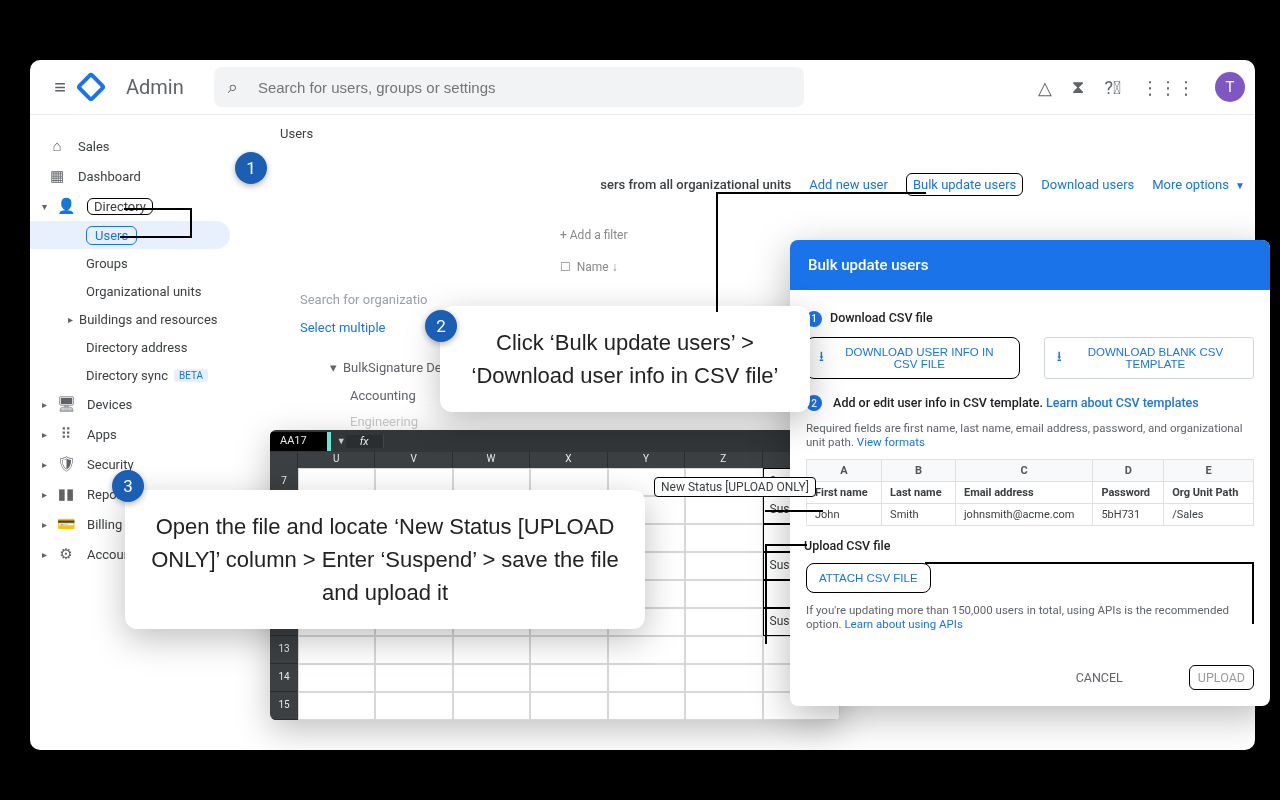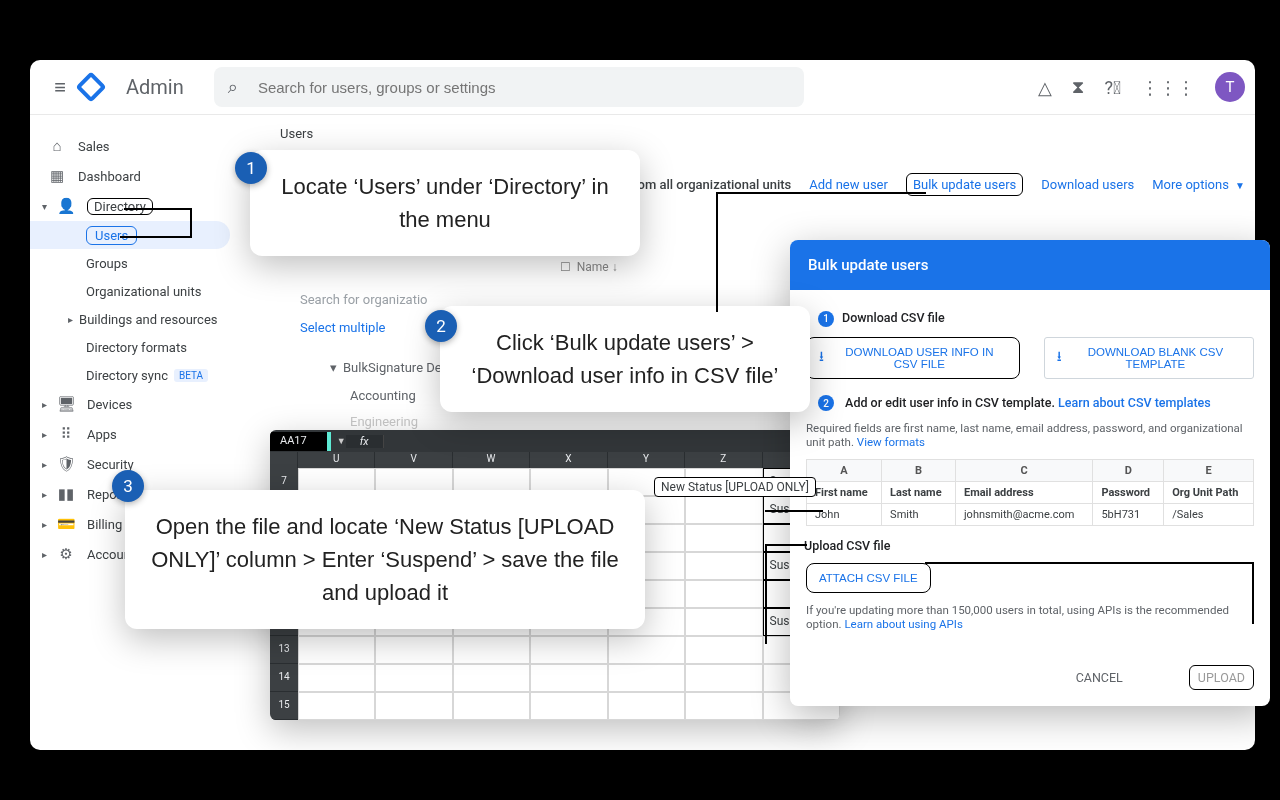--- a/index.html
+++ b/index.html
@@ -126,21 +126,21 @@
     box-shadow: 0 10px 38px rgba(0,0,0,0.28);
     overflow:hidden;
     font-size:12.5px;
   }
   .modal-hdr { background:#1a73e8; color:#fff; height:50px; display:flex; align-items:center; padding:0 18px; font-size:15px; font-weight:500; }
   .modal-body { padding:14px 16px; }
   .stepnum {
     display:inline-flex; width:16px; height:16px; border-radius:50%; background:#1a73e8; color:#fff;
     align-items:center; justify-content:center; font-size:10px; margin-right:8px;
   }
-  .step-title { font-weight:500; color:#202124; margin:6px 0 10px 12px; }
+  .step-title { font-weight:500; color:#202124; margin:6px 0 10px 0; }
   .btn-outline {
     display:inline-flex; align-items:center; gap:8px;
     border:1px solid #cfd6dc; color:#1a73e8; font-size:11.5px; font-weight:500;
     padding:8px 12px; border-radius:3px; background:#fff; cursor:pointer;
   }
   .btn-outline.boxed { border:1.6px solid #000; border-radius:8px; }
   .dl-icon { font-size:14px; }
   .small-txt { color:#5f6368; font-size:11.5px; margin:5px 0 10px 0; }
   .small-txt a, .linkb { color:#1a73e8; }
   .mini-table { width:100%; border-collapse:collapse; font-size:11px; margin-bottom:12px; }
@@ -194,21 +194,21 @@
     </div>
     <div class="side-sub active">
       <span class="users-box">Users</span>
     </div>
     <div class="side-sub">Groups</div>
     <div class="side-sub">Organizational units</div>
     <div class="side-sub">
       <span class="caret" style="margin-left:-18px;margin-right:6px;">▸</span>
       <span>Buildings and resources</span>
     </div>
-    <div class="side-sub">Directory formats</div>
+    <div class="side-sub">Directory address</div>
     <div class="side-sub">
       <span>Directory sync</span>
       <span class="beta">BETA</span>
     </div>
     <div class="side-item">
       <span class="caret">▸</span>
       <span class="side-icon">🖥</span>
       <span>Devices</span>
     </div>
     <div class="side-item">
@@ -427,21 +427,20 @@
         <span>If you're updating more than 150,000 users in total, using APIs is the recommended option.</span>
         <span class="linkb">Learn about using APIs</span>
       </div>
     </div>
     <div class="modal-foot">
       <span class="cancel-btn">CANCEL</span>
       <span class="upload-box">UPLOAD</span>
     </div>
   </div>
 
-  <div class="callout" style="left:220px; top:90px; width:390px;">Locate ‘Users’ under ‘Directory’ in the menu</div>
   <div class="badge" style="left:205px; top:92px;">1</div>
 
   <div class="callout" style="left:410px; top:246px; width:370px;">Click ‘Bulk update users’ &gt; ‘Download user info in CSV file’</div>
   <div class="badge" style="left:395px; top:250px;">2</div>
 
   <div class="callout" style="left:95px; top:430px; width:520px;">Open the file and locate ‘New Status [UPLOAD ONLY]’ column &gt; Enter ‘Suspend’ &gt; save the file and upload it</div>
   <div class="badge" style="left:82px; top:410px;">3</div>
 
   <div class="conn" style="left:94px; top:148px; width:66px; height:1.5px;"></div>
   <div class="conn" style="left:160px; top:148px; width:1.5px; height:28px;"></div>

